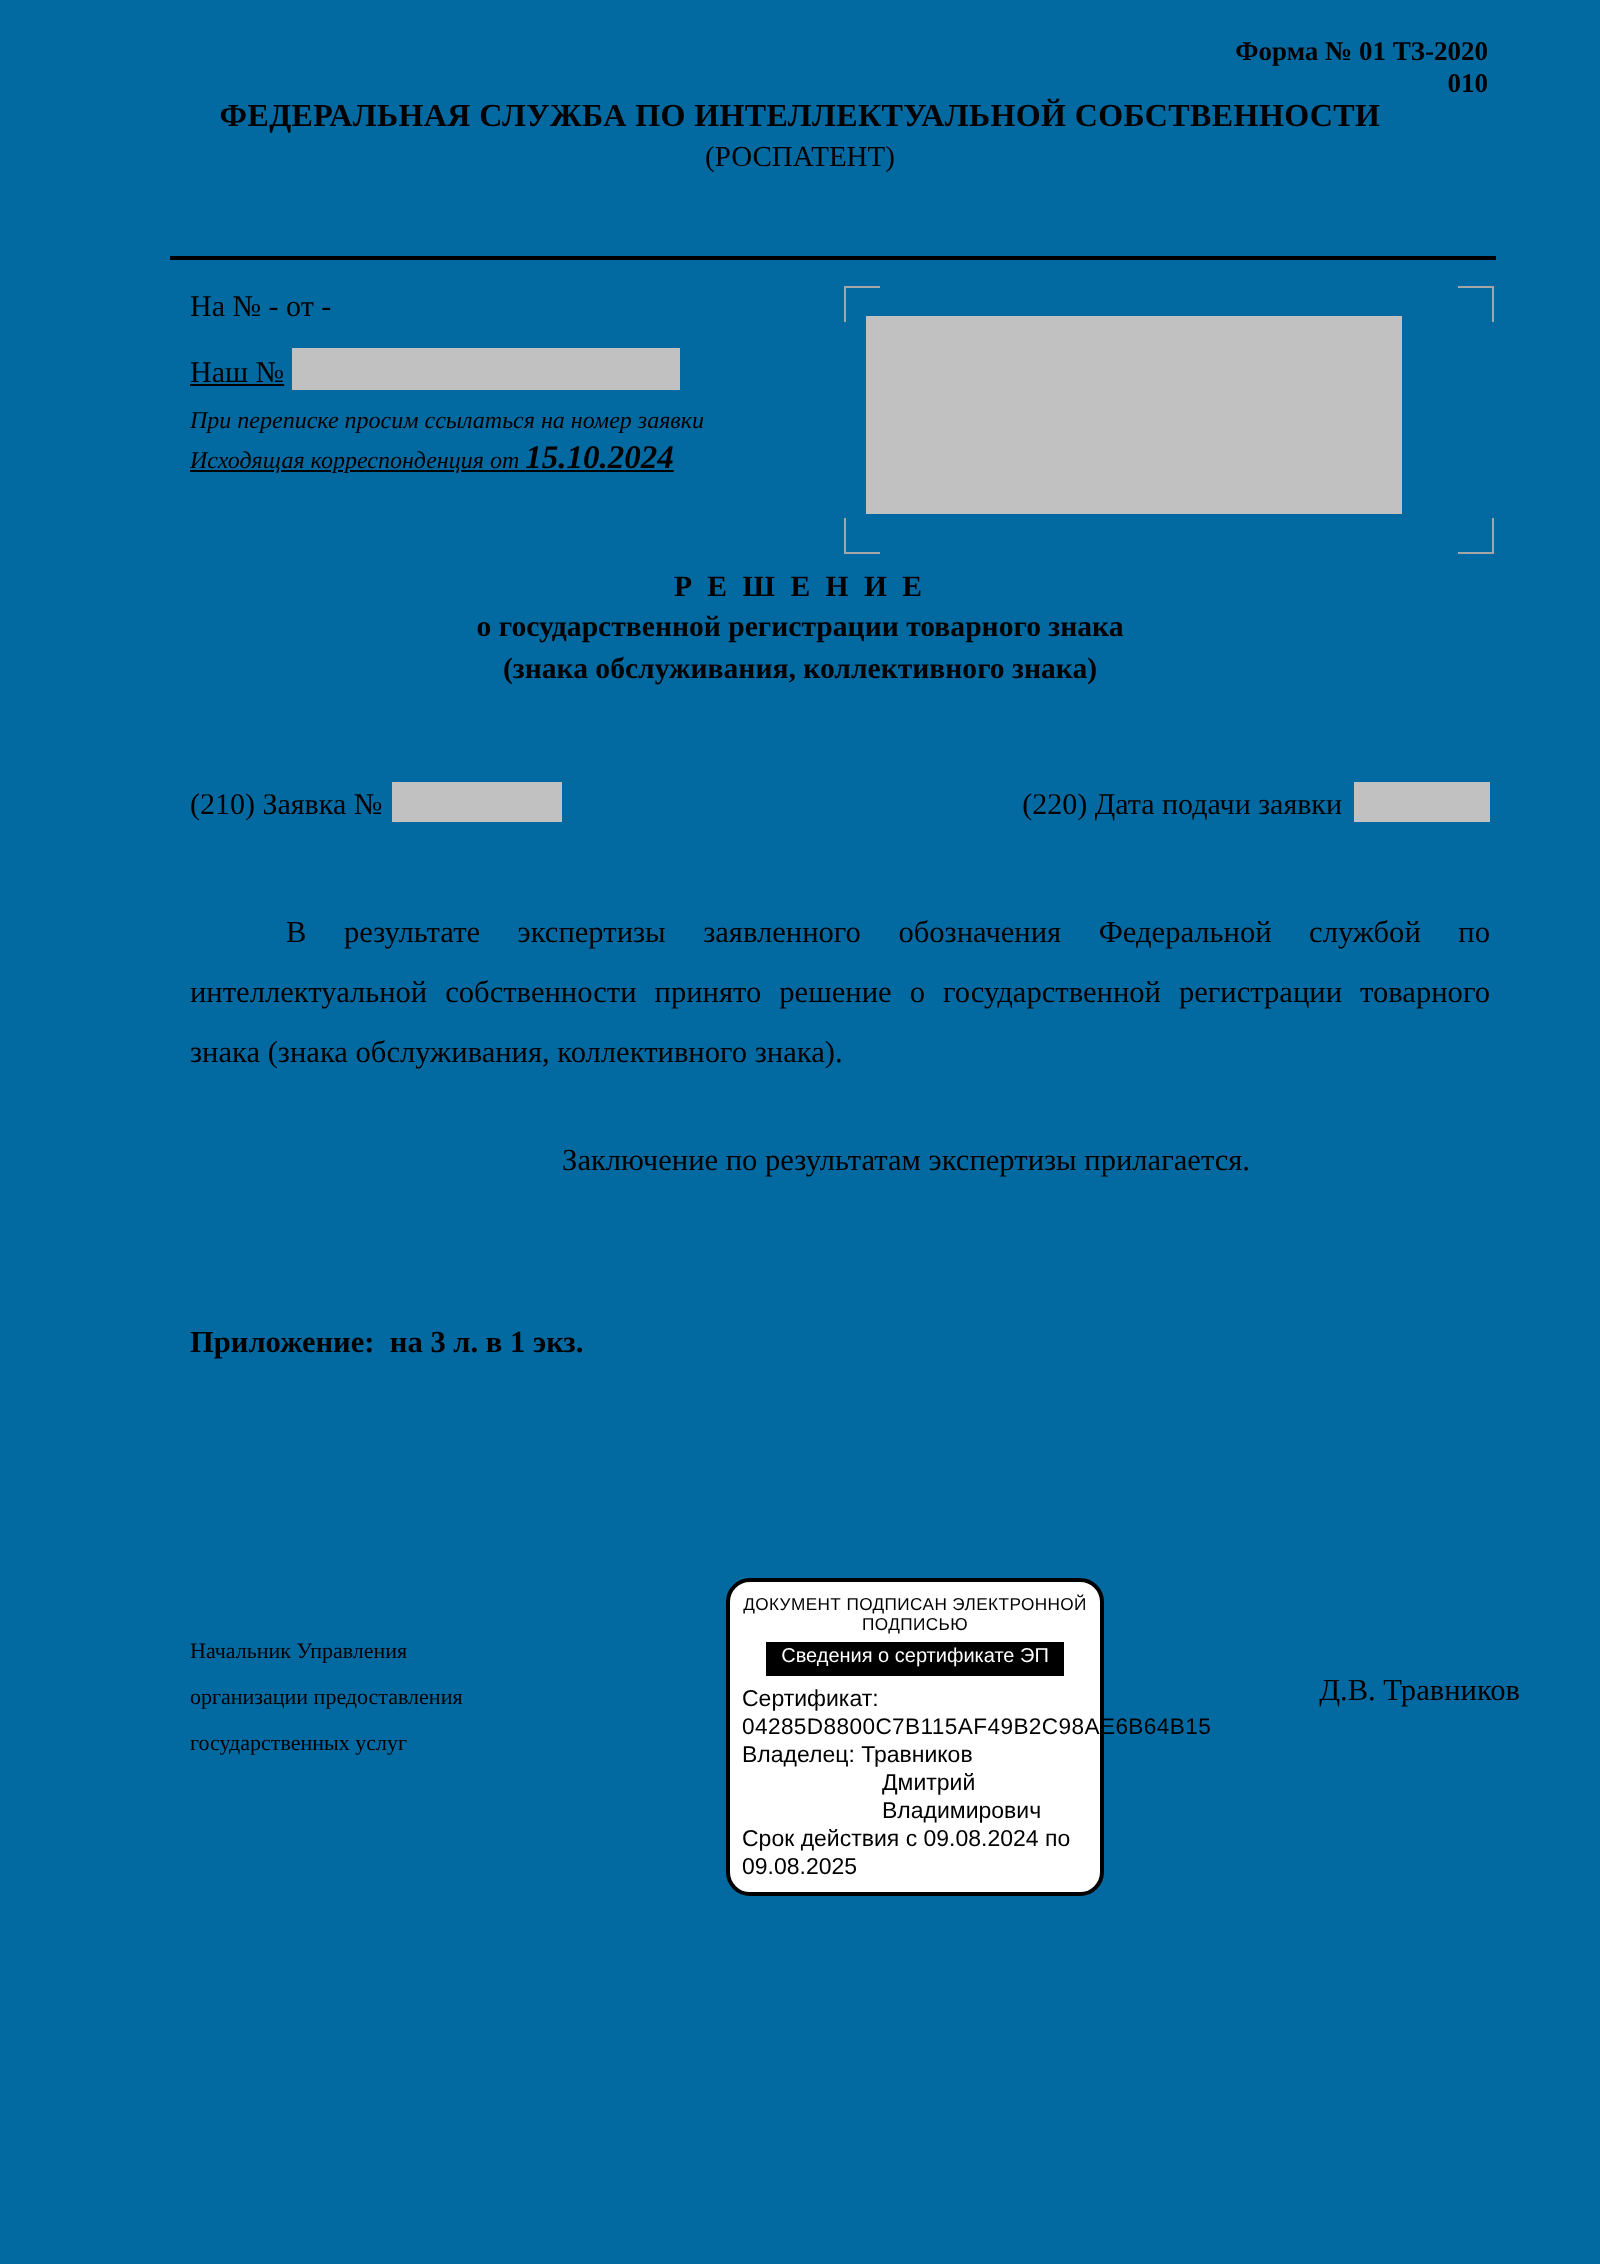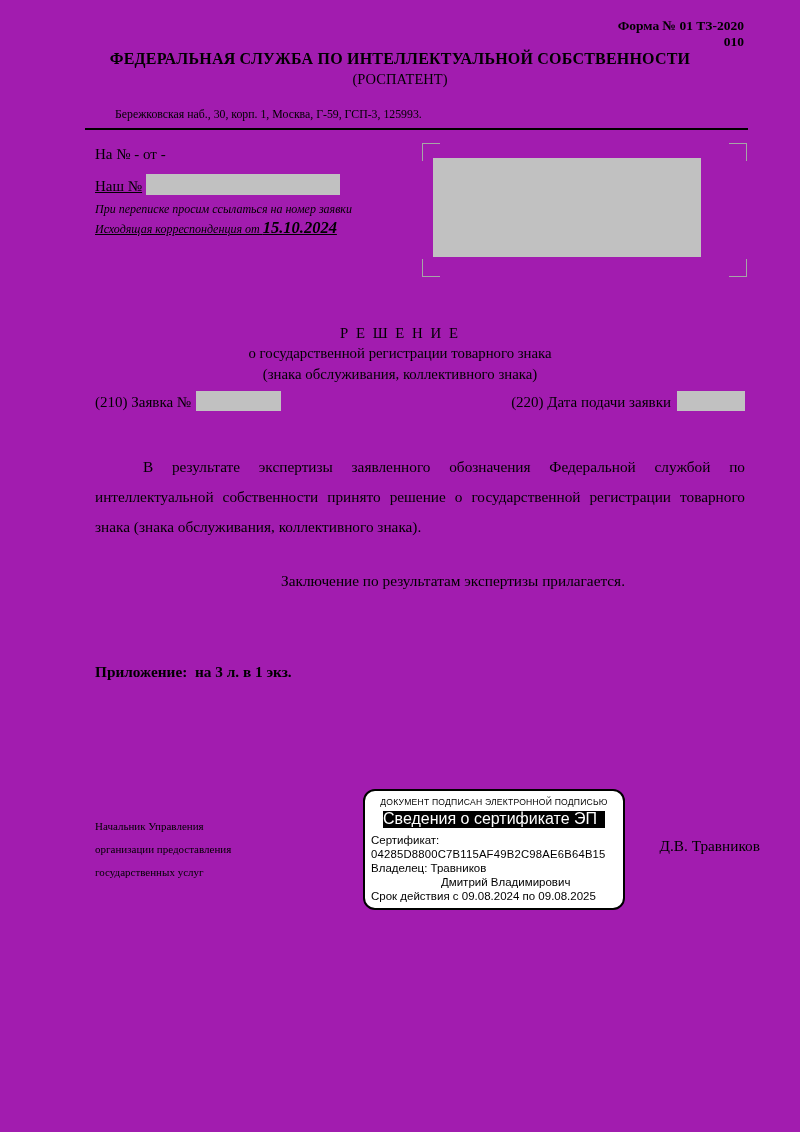--- a/index.html
+++ b/index.html
@@ -1,20 +1,20 @@
 <!DOCTYPE html>
 <html><head>
 <meta charset="utf-8">
 <style>
   html,body { margin:0; padding:0; background:#e8e8e8; }
   .page {
     position:relative;
     width:800px; height:1132px;
     margin:0 auto;
-    background:#a21caf;
+    background:#0369a1;
     font-family:"Liberation Serif","DejaVu Serif",serif;
     color:#000;
     overflow:hidden;
   }
   
   .form-number {
     position:absolute; top:18px; right:56px;
     text-align:right; font-weight:bold; font-size:13.5px; line-height:1.15;
   }
   
@@ -41,21 +41,21 @@
   
   .addr-zone { position:absolute; top:143px; left:422px; width:325px; height:134px; }
   .addr-redact { position:absolute; left:11px; top:15px; width:268px; height:99px; background:#c1c1c1; }
   .corner { position:absolute; width:17px; height:17px; }
   .corner.tl { left:0; top:0; border-left:1px solid #a6a6a6; border-top:1px solid #a6a6a6; }
   .corner.tr { right:0; top:0; border-right:1px solid #a6a6a6; border-top:1px solid #a6a6a6; }
   .corner.bl { left:0; bottom:0; border-left:1px solid #a6a6a6; border-bottom:1px solid #a6a6a6; }
   .corner.br { right:0; bottom:0; border-right:1px solid #a6a6a6; border-bottom:1px solid #a6a6a6; }
 
   
-  .doc-title { position:absolute; top:284px; left:0; right:0; text-align:center; font-weight:normal; font-size:14.8px; line-height:1.38;margin-top:39px; }
+  .doc-title { position:absolute; top:284px; left:0; right:0; text-align:center; font-weight:bold; font-size:14.8px; line-height:1.38; }
   .doc-title .t1 { letter-spacing:2px; }
 
   
   .app-row {
     position:absolute; top:391px; left:95px; right:55px;
     display:flex; justify-content:space-between; font-size:15px;
   }
   .redact.app-number { width:85px; height:20px; margin-left:5px; }
   .redact.app-date { width:68px; height:20px; margin-left:6px; }
 
@@ -66,53 +66,52 @@
   }
   .body-p2 { position:absolute; top:572px; left:113px; right:55px; font-size:15.3px; text-indent:48px;text-align:center; }
   .attachment { position:absolute; top:663px; left:95px; font-size:15.3px; white-space:pre-wrap;font-weight:bold; }
 
   
   .sig-position { position:absolute; top:815px; left:95px; font-size:11px; line-height:23px;font-family:Liberation Serif, serif; }
   .sig-name { position:absolute; top:837px; right:40px; font-size:15.3px; }
 
   
   .stamp {
-    position:absolute; top:789px; left:363px; width:262px;
+    position:absolute; top:789px; left:363px; width:189px;
     box-sizing:border-box;
     border:2px solid #000; border-radius:12px;
     padding:6px 6px 5px 6px;
     font-family:"Liberation Sans","DejaVu Sans",sans-serif;
     font-size:11.5px; line-height:14px;
     background:#fff;
   }
   .stamp-header { text-align:center; font-size:8.6px; letter-spacing:0.2px; line-height:10px; }
   .stamp-bar {
     margin:4px 12px 5px 12px; padding:2px 0 3px 0;
-    background:#000; color:#fff; font-size:16px; line-height:12px;
+    background:#000; color:#fff; text-align:center; font-size:10px; line-height:12px;
   }
   .stamp-cert-number { letter-spacing:0.2px; font-size:11.3px; white-space:nowrap; }
   .stamp-owner-name2 { padding-left:70px; }
 </style>
 </head>
 <body>
 
 <div class="page">
 
   <div class="form-number">
     <div>Форма № 01 ТЗ-2020</div>
     <div>010</div>
   </div>
 
   <div class="letterhead">
     <div class="agency">ФЕДЕРАЛЬНАЯ СЛУЖБА ПО ИНТЕЛЛЕКТУАЛЬНОЙ СОБСТВЕННОСТИ</div>
     <div class="agency-short">(РОСПАТЕНТ)</div>
   </div>
 
   <div class="address-row">
-    <span>Бережковская наб., 30, корп. 1, Москва, Г-59, ГСП-3, 125993.</span>
   </div>
 
   <div class="divider"></div>
 
   <div class="ref-left">
     <div>На № - от -</div>
     <div class="ref-row2">
       <span>Наш №</span><span class="redact our-number"></span>
     </div>
     <div class="ref-note1">При переписке просим ссылаться на номер заявки</div>

